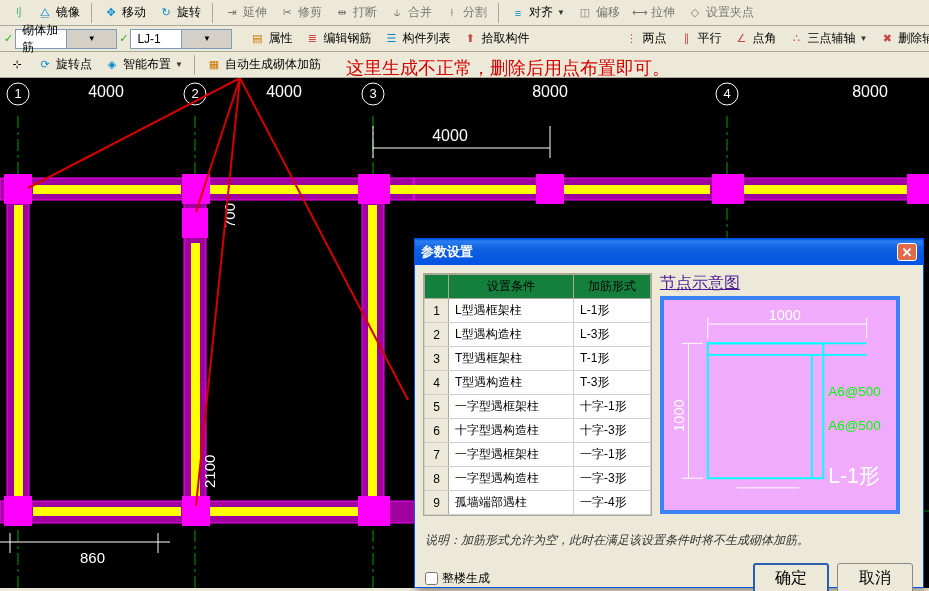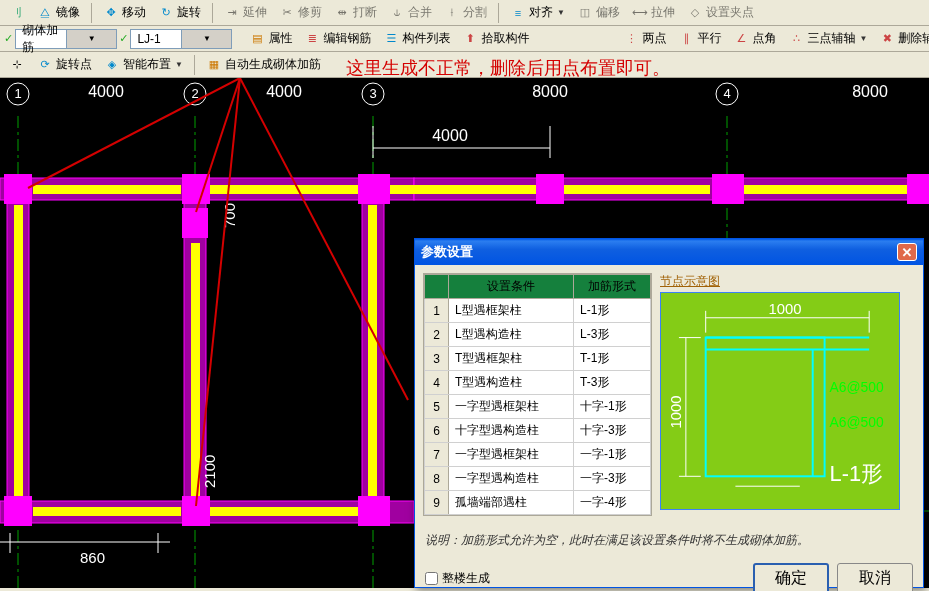--- a/index.html
+++ b/index.html
@@ -24,22 +24,22 @@
   .dlg-title { background: linear-gradient(180deg, #0058e6 0%, #2b7ef0 8%, #0f5fe0 40%, #0054e3 100%); color: #fff; padding: 4px 6px; font-weight: bold; font-size: 13px; display: flex; justify-content: space-between; align-items: flex-end; height: 26px; }
   .close-x { width: 20px; height: 18px; background: #e0694a; border: 1px solid #fff; color: #fff; display: flex; align-items: center; justify-content: center; border-radius: 3px; cursor: pointer; font-weight: bold; }
   .dlg-body { padding: 8px; display: flex; gap: 8px; }
   .grid { border: 1px solid #aca899; background: #fff; width: 229px; }
   .grid table { width: 100%; border-collapse: collapse; font-size: 12px; }
   .grid th { background: #15803d; border: 1px solid #aca899; padding: 3px; font-weight: normal; }
   .grid td { border: 1px solid #d0d0d0; padding: 3px 6px; }
   .grid td.rn { background: #ece9d8; text-align: center; width: 24px; border-right: 1px solid #aca899; }
   
   .preview-panel { flex: 1; }
-  .preview-panel .plabel { color: #a16207; text-decoration: underline; font-size: 12px; margin-bottom: 2px; display: block; }
-  .preview-box { background: #84cc16; width: 240px; height: 218px; position: relative; border: 1px solid #3b82f6; }
+  .preview-panel .plabel { color: #4c1d95; text-decoration: underline; font-size: 16px; margin-bottom: 2px; display: block; }
+  .preview-box { background: #f0abfc; width: 240px; height: 218px; position: relative; border: 4px solid #3b82f6; }
   .preview-box svg { width: 100%; height: 100%; }
   
   .dlg-desc { padding: 8px 10px; color: #333; font-size: 12px; font-style: italic; }
   .dlg-foot { display: flex; justify-content: space-between; align-items: center; padding: 6px 10px; }
   .chk { display: flex; align-items: center; gap: 4px; }
   .chk input { width: 13px; height: 13px; }
   .btns { display: flex; gap: 8px; }
   .btn { min-width: 76px; padding: 3px 12px; background: #ece9d8; border: 1px solid #888; border-radius: 3px; cursor: pointer; font-size: 16px; }
   .btn.primary { border: 2px solid #2a5fb0; }
   

